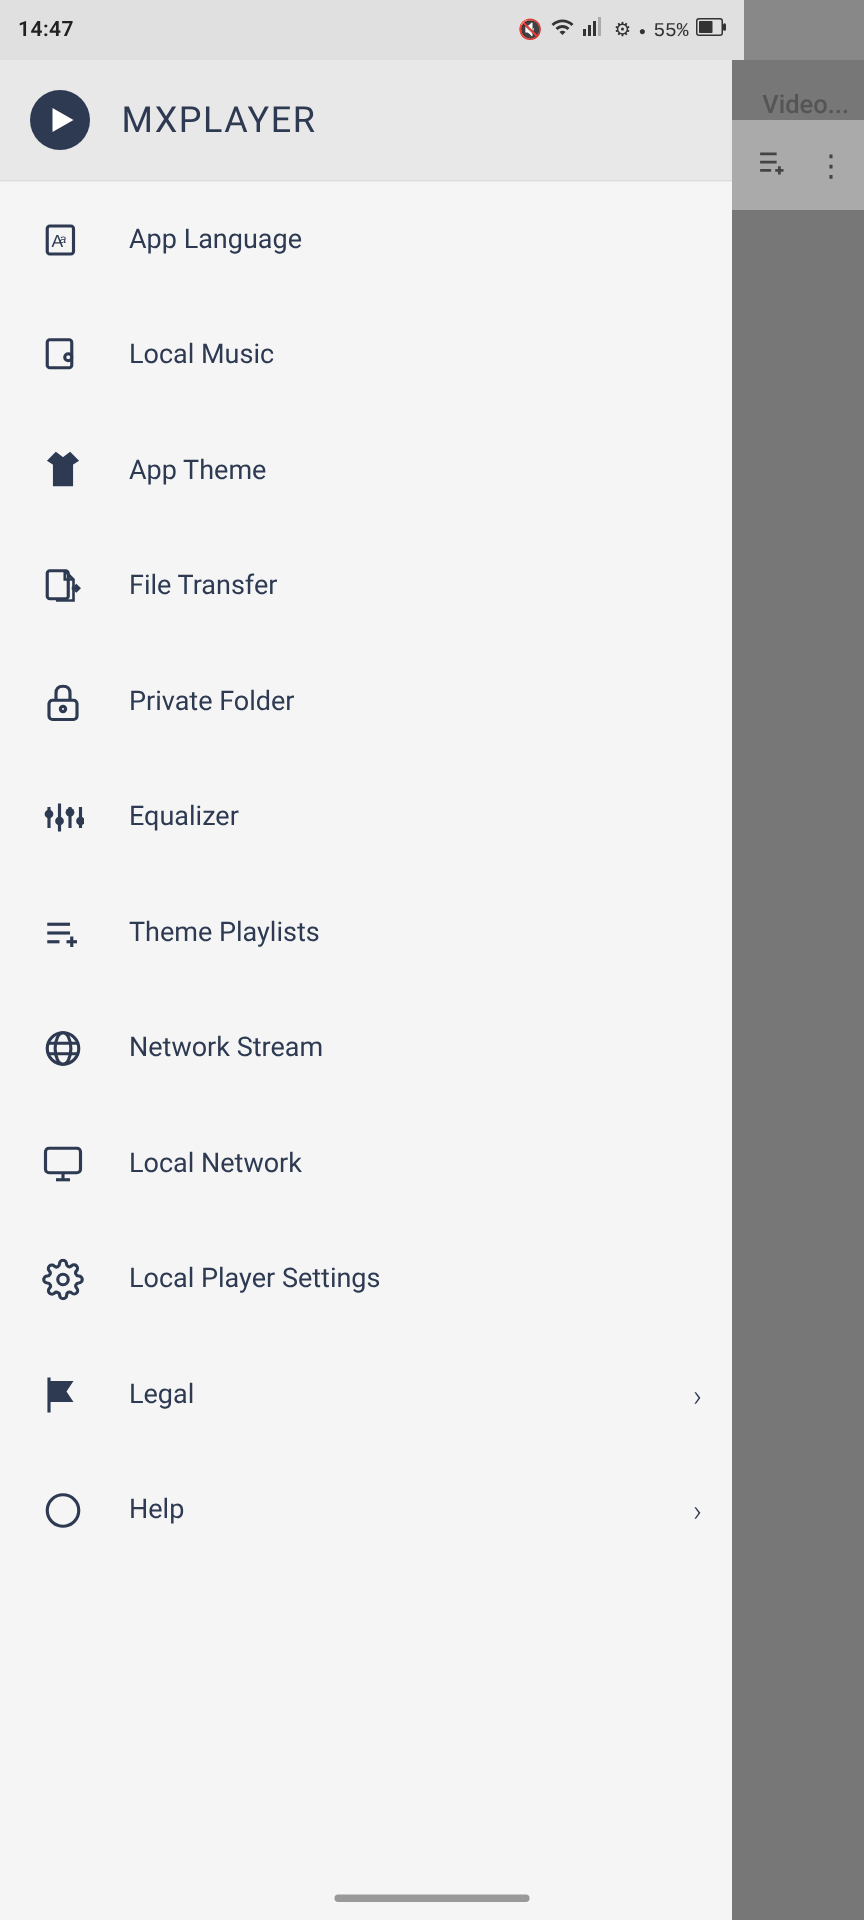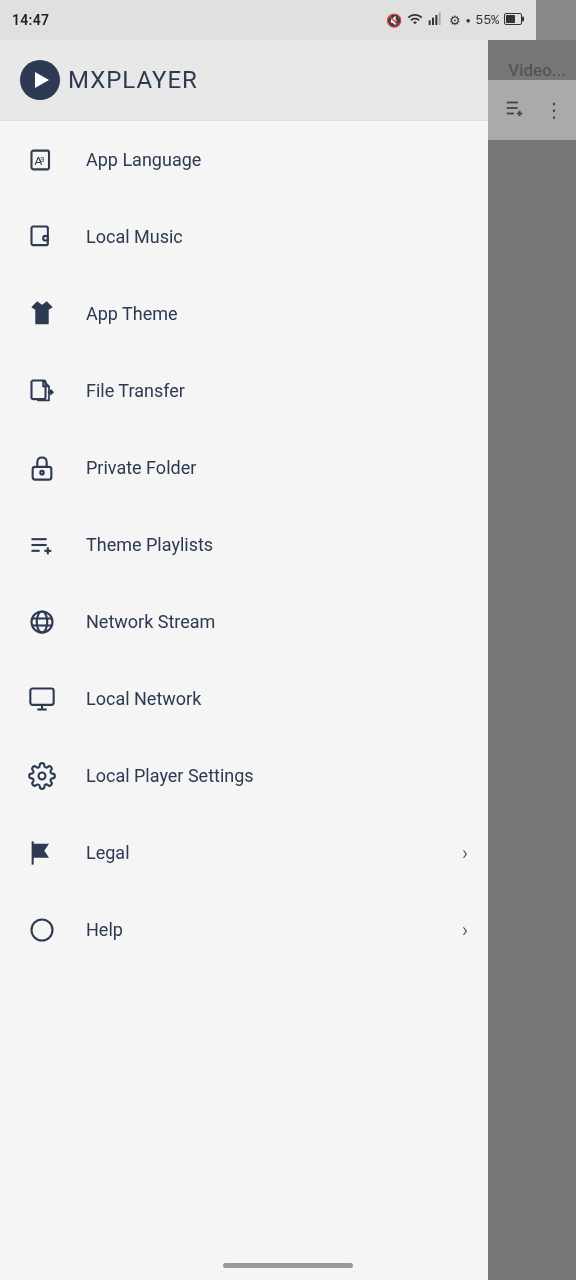--- a/index.html
+++ b/index.html
@@ -9,21 +9,21 @@
       width: 576px;
       height: 1280px;
       font-family: 'Roboto', Arial, sans-serif;
       background: #888;
       overflow: hidden;
       position: relative;
     }
 
     
     .status-bar {
-      width: 536px;
+      width: 496px;
       height: 40px;
       background: #e0e0e0;
       display: flex;
       align-items: center;
       justify-content: space-between;
       padding: 0 12px;
       position: relative;
       z-index: 10;
     }
 
@@ -103,21 +103,21 @@
       background: #e8e8e8;
       display: flex;
       align-items: center;
       padding: 0 20px;
       flex-shrink: 0;
     }
 
     .logo-container {
       display: flex;
       align-items: center;
-      gap: 8px;
+      gap: 21px;
     }
 
     .logo-play {
       width: 40px;
       height: 40px;
       border-radius: 50%;
       background: #2d3a52;
       display: flex;
       align-items: center;
       justify-content: center;
@@ -334,20 +334,35 @@
       <div class="menu-icon">
         <svg viewBox="0 0 24 24">
           <rect x="4" y="11" width="16" height="11" rx="2"></rect>
           <path d="M8 11 L8 7 Q8 3 12 3 Q16 3 16 7 L16 11" fill="none" stroke="#2d3a52" stroke-width="1.8"></path>
           <circle cx="12" cy="16" r="1.5" fill="#f5f5f5"></circle>
         </svg>
       </div>
       <span class="menu-label">Private Folder</span>
     </div>
 
+    <div class="menu-item">
+      <div class="menu-icon">
+        <svg viewBox="0 0 24 24">
+          <line x1="4" y1="6" x2="4" y2="18"></line>
+          <circle cx="4" cy="10" r="2.5" fill="#2d3a52" stroke="none"></circle>
+          <line x1="10" y1="4" x2="10" y2="20"></line>
+          <circle cx="10" cy="14" r="2.5" fill="#2d3a52" stroke="none"></circle>
+          <line x1="16" y1="6" x2="16" y2="18"></line>
+          <circle cx="16" cy="9" r="2.5" fill="#2d3a52" stroke="none"></circle>
+          <line x1="22" y1="6" x2="22" y2="18"></line>
+          <circle cx="22" cy="14" r="2.5" fill="#2d3a52" stroke="none"></circle>
+        </svg>
+      </div>
+      <span class="menu-label">Equalizer</span>
+    </div>
 
     <div class="menu-item">
       <div class="menu-icon">
         <svg viewBox="0 0 24 24">
           <line x1="3" y1="7" x2="16" y2="7"></line>
           <line x1="3" y1="12" x2="16" y2="12"></line>
           <line x1="3" y1="17" x2="10" y2="17"></line>
           <line x1="17" y1="14" x2="17" y2="20"></line>
           <line x1="14" y1="17" x2="20" y2="17"></line>
         </svg>

